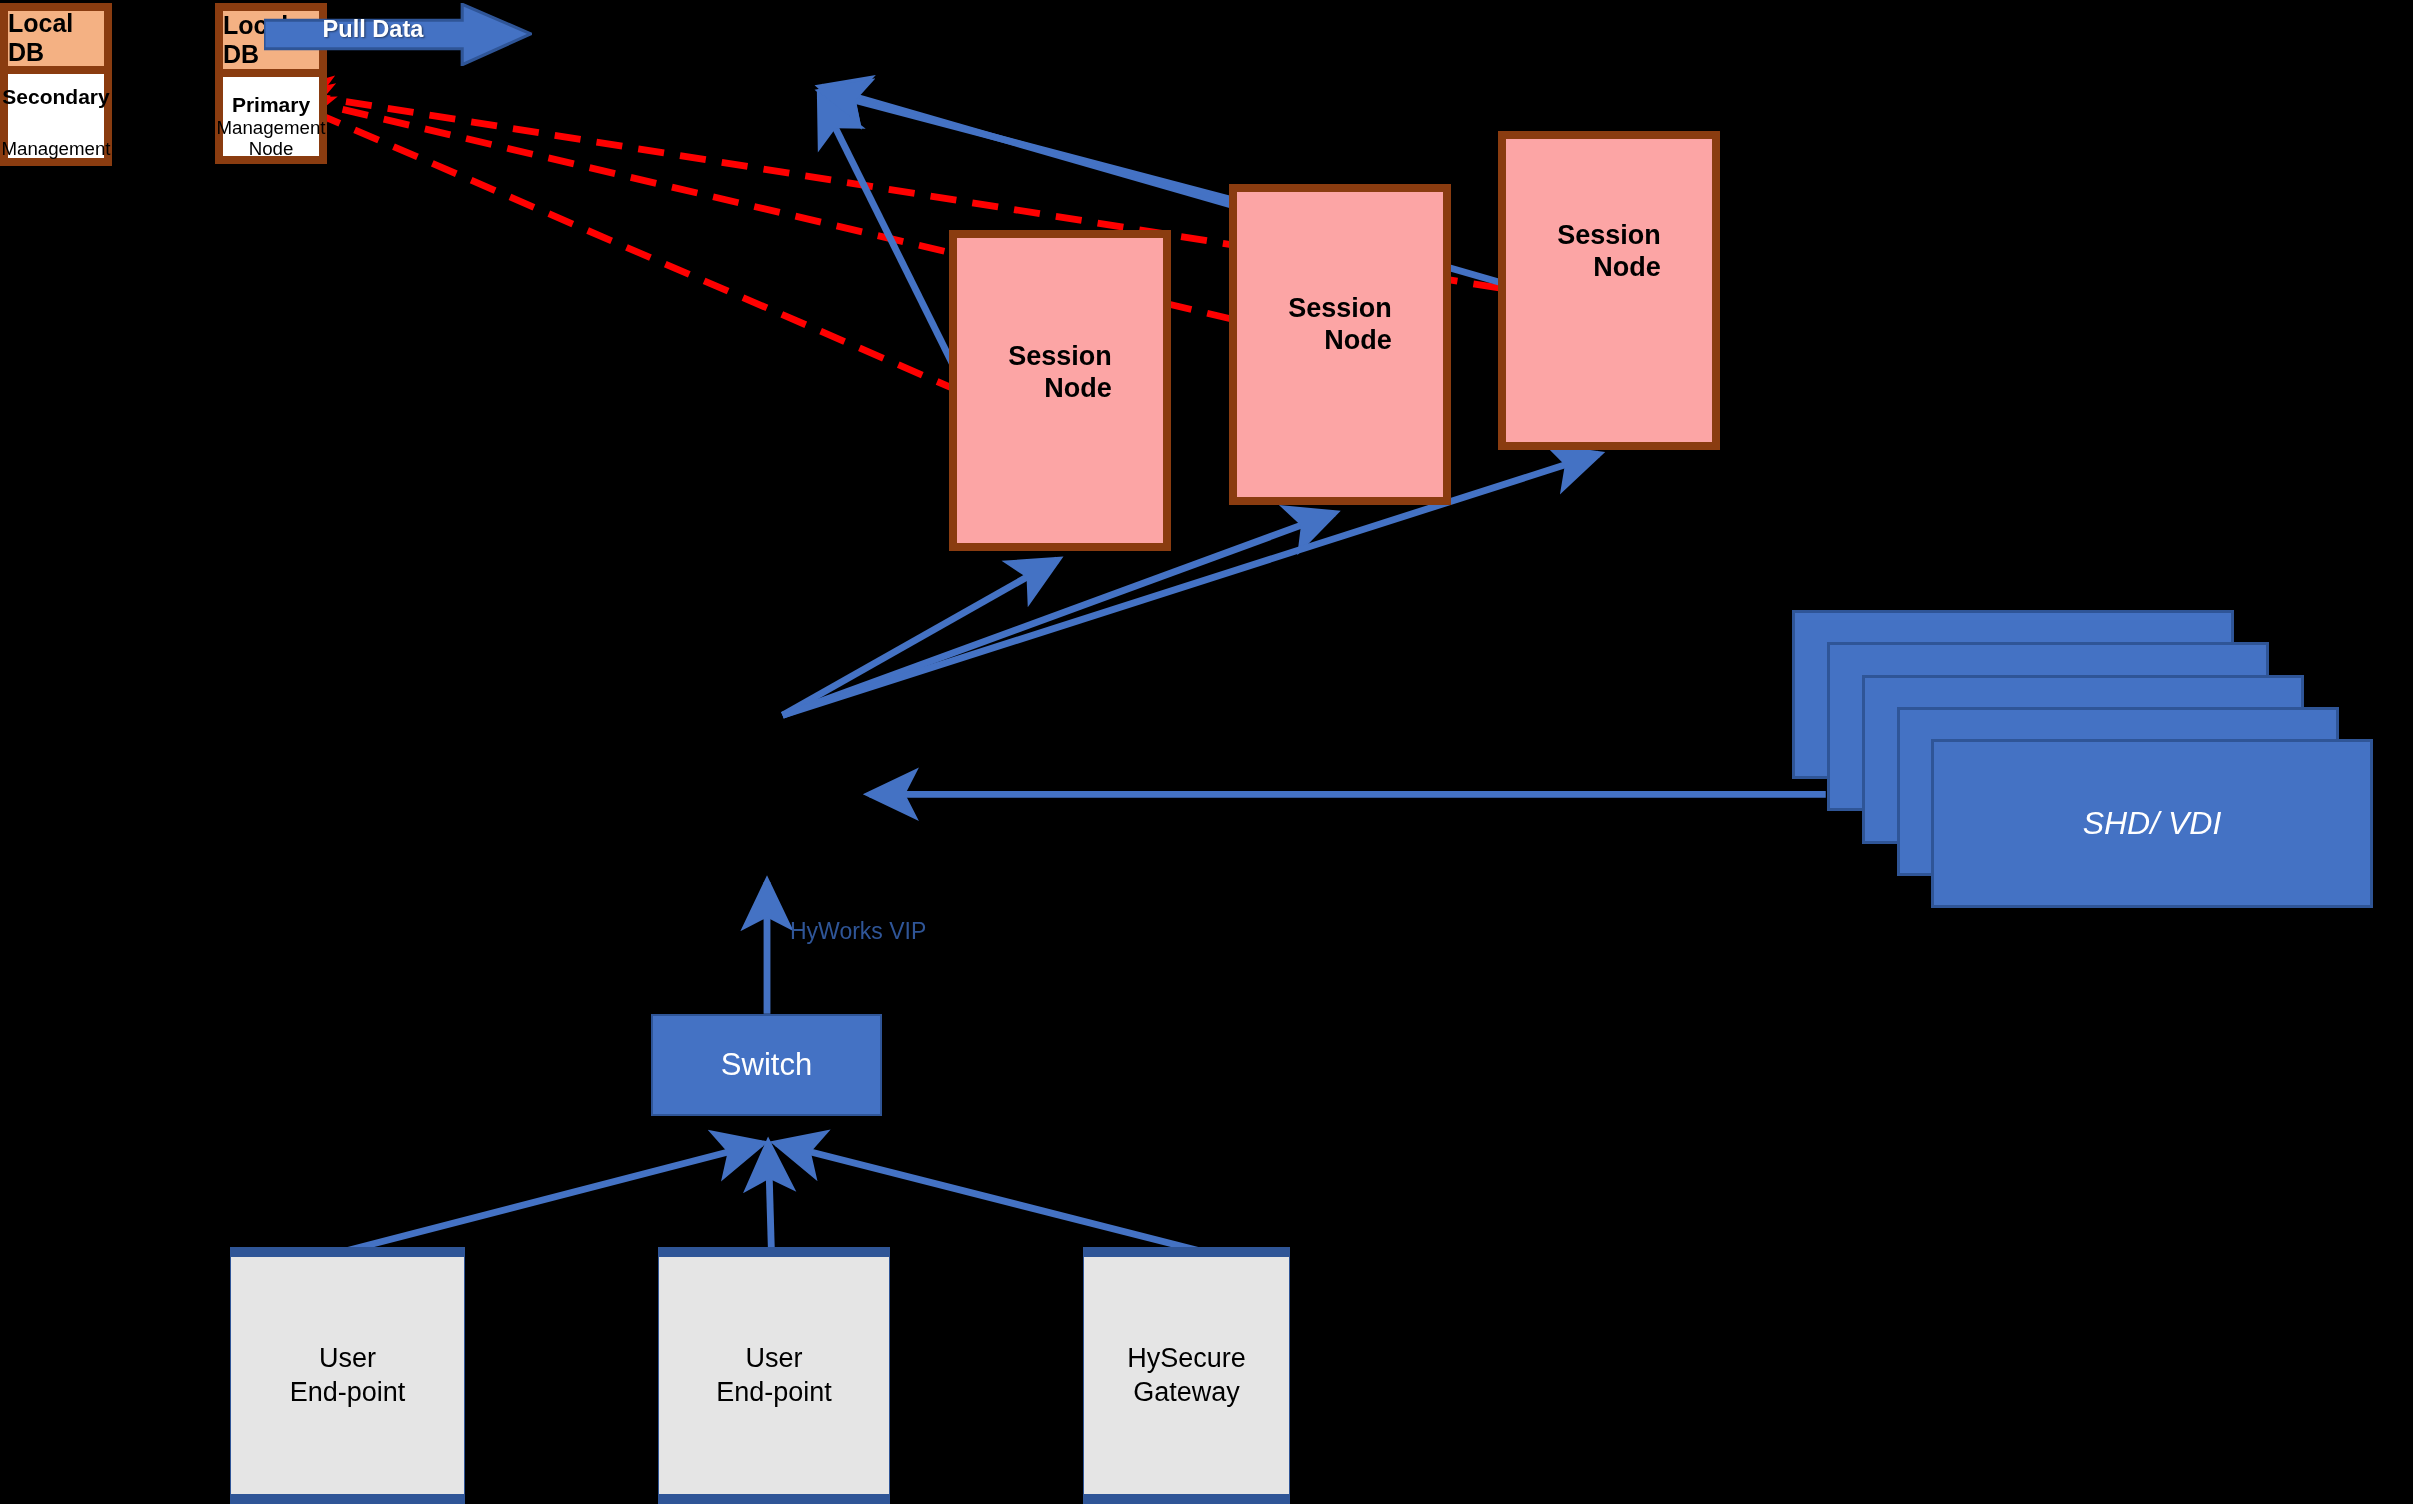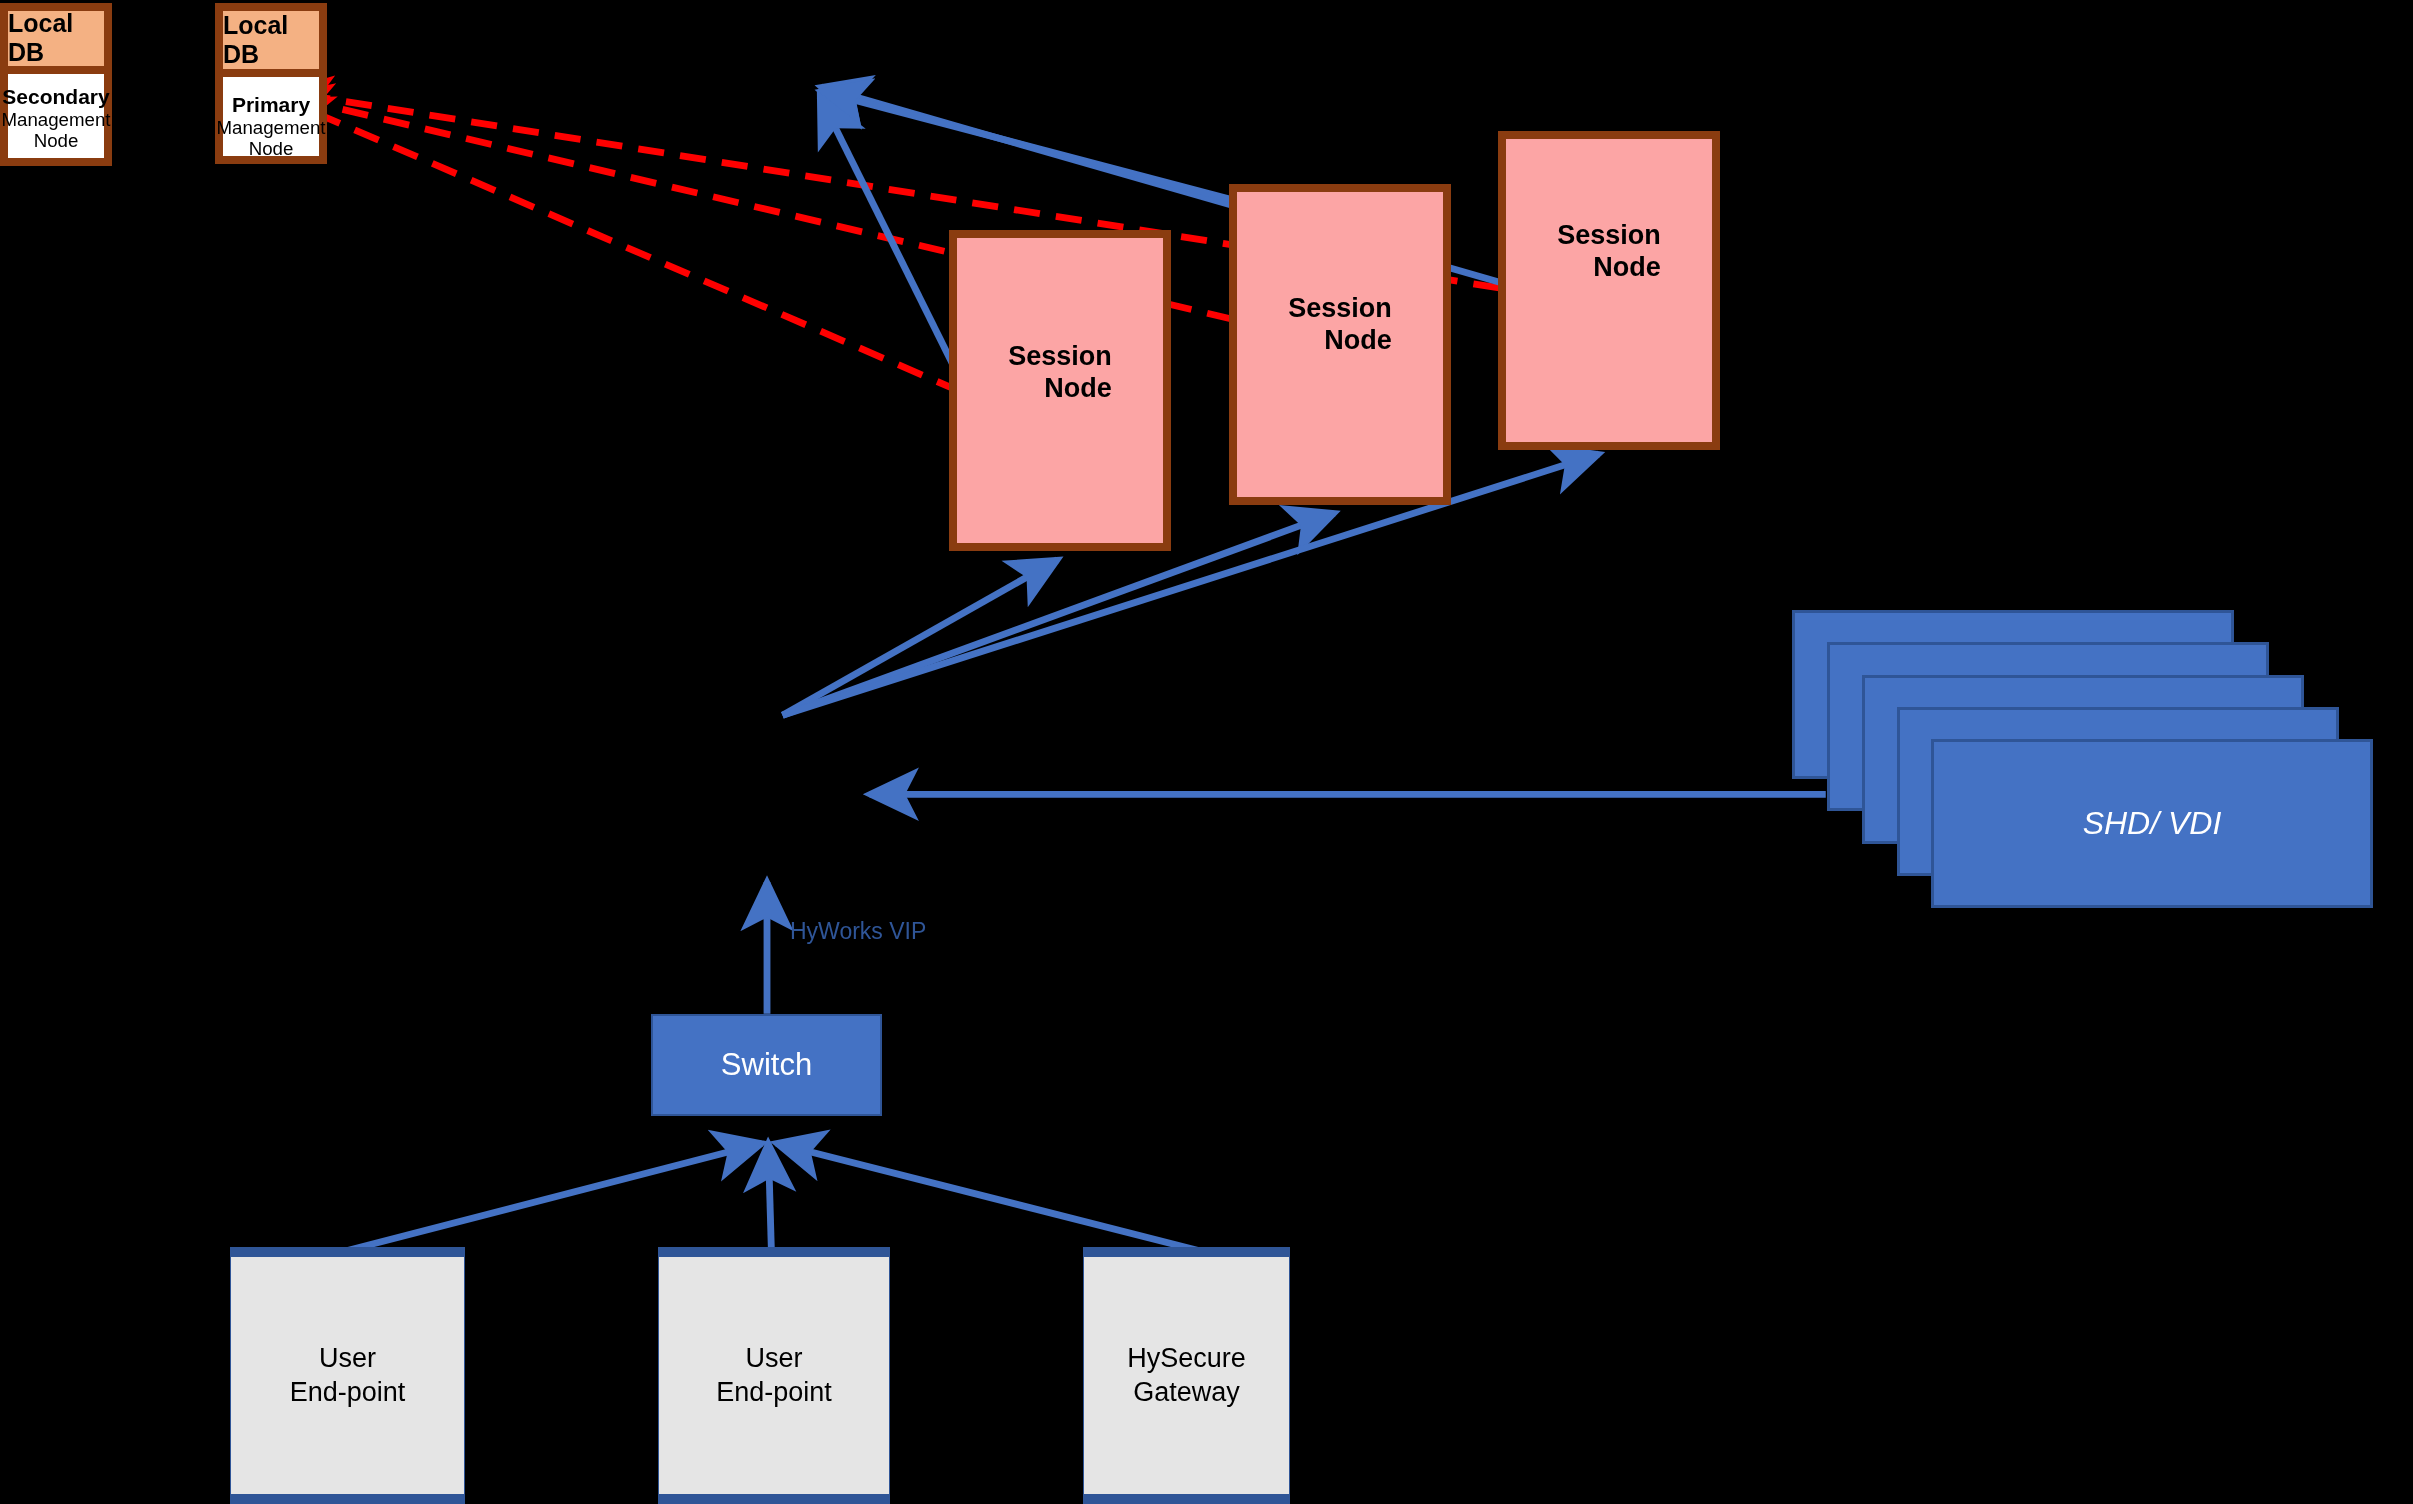--- a/index.html
+++ b/index.html
@@ -109,38 +109,44 @@
       <line x1="560" y1="2010" x2="1225" y2="1838"></line>
       <line x1="1240" y1="2010" x2="1235" y2="1838"></line>
       <line x1="1925" y1="2010" x2="1248" y2="1838"></line>
     </g>
   </svg>
 
   <div class="node mgmt" style="left:0px;top:2.5px;width:112px;height:163px;">
     <div class="db" style="height:55px;font-size:25px;">
       <span>Local DB</span>
     </div>
-    <div class="body" style="height:91px;padding-top:11.2px;">
+    <div class="body" style="height:91px;padding-top:11.2px;gap:29px;">
       <div class="role" style="font-size:21px;">Secondary</div>
       <div class="sub" style="font-size:18.7px;">Management</div>
       <div class="sub" style="font-size:18.7px;">Node</div>
     </div>
   </div>
 
   <div class="node mgmt" style="left:215px;top:2.5px;width:112px;height:161px;">
     <div class="db" style="height:58px;font-size:25px;">
       <span>Local DB</span>
     </div>
     <div class="body" style="height:85px;padding-top:16px;">
       <div class="role" style="font-size:21px;">Primary</div>
       <div class="sub" style="font-size:18.7px;">Management</div>
       <div class="sub" style="font-size:18.7px;">Node</div>
     </div>
   </div>
 
+  <div class="pulldata" style="left:264px;top:2.5px;width:268px;height:63px;">
+    <svg width="268" height="63" viewBox="0 0 430 102" preserveAspectRatio="none">
+      <path d="M0,28 L318,28 L318,2 L428,50 L318,100 L318,74 L0,74 Z" fill="#4472c4" stroke="#2f5597" stroke-width="5"></path>
+    </svg>
+    <span class="lbl" style="font-size:23.6px;left:-25px;top:13.7px;">Pull Data</span>
+  </div>
 
   <div class="node session" style="left:949px;top:230px;width:222px;height:321px;padding-top:102px;font-size:27px;">
     <div>
       <div>Session</div>
       <div>Node</div>
     </div>
   </div>
 
   <div class="node session" style="left:1229px;top:184px;width:222px;height:321px;padding-top:100px;font-size:27px;">
     <div>

